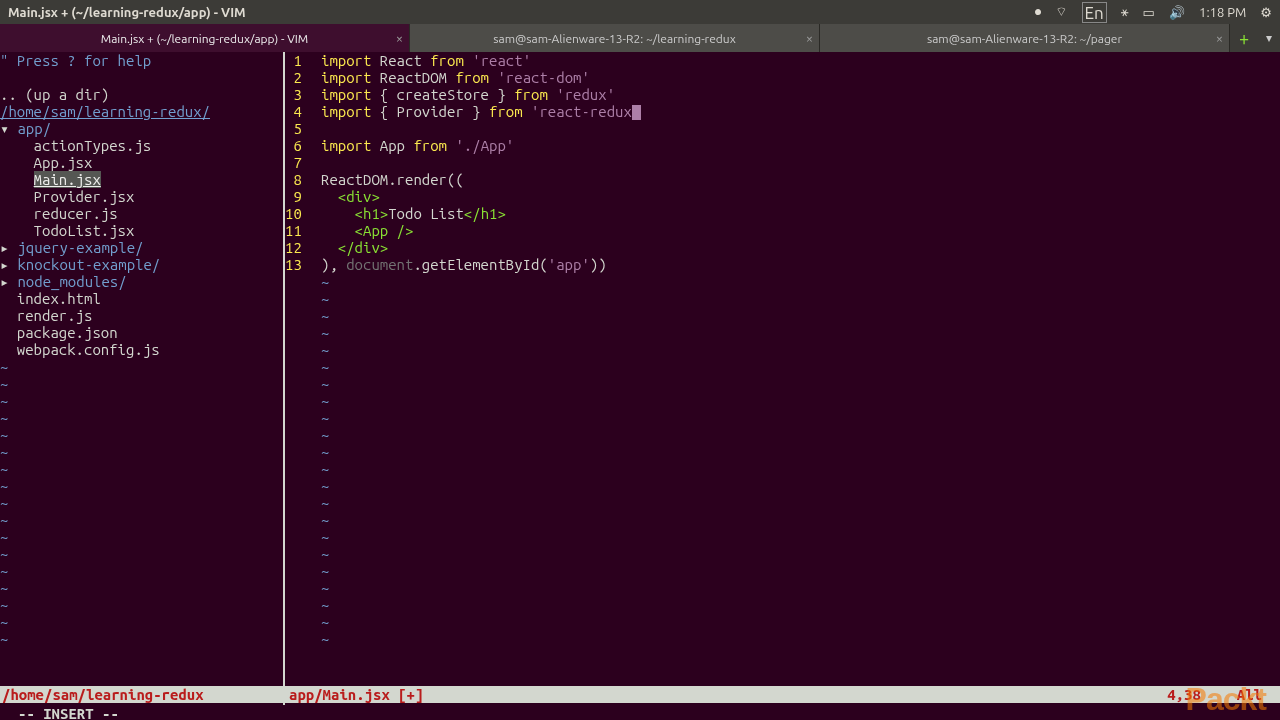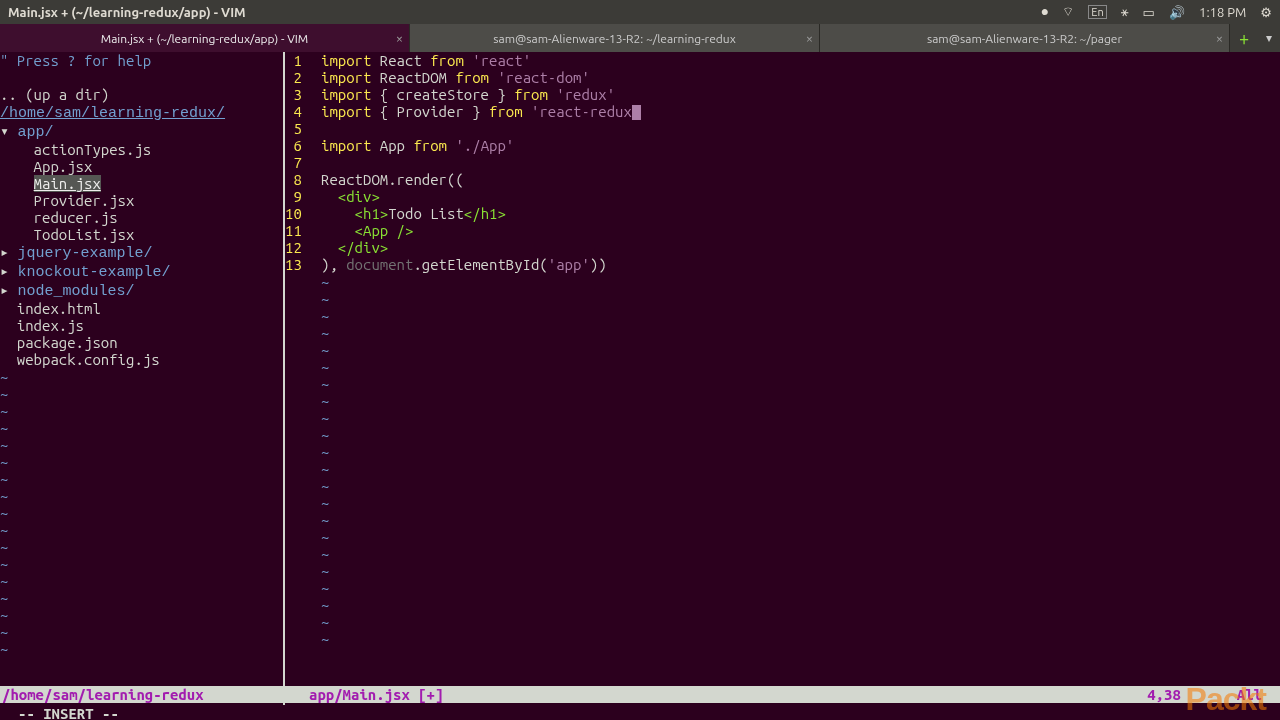--- a/index.html
+++ b/index.html
@@ -81,36 +81,35 @@
   white-space: pre;
 }
 .kw { color: #fce94f; }
 .str { color: #ad7fa8; margin-top: 47px; }
 .id { color: #d3d7cf; }
 .type { color: #8ae234; }
 .doc { color: #737373; }
 .cursor { background: #ad7fa8; display:inline-block; width:9px; height:15px; vertical-align:text-bottom;}
 .tilde { color: #729fcf; }
 .help { color: #729fcf; }
-.dir { color: #729fcf; font-family: Liberation Mono, monospace; }
+.dir { color: #729fcf; }
 .caret { color: #d3d7cf; }
 .file-sel { background: #555753; color: #eeeeec; text-decoration: underline;}
 .statusbar {
   position: absolute;
   bottom: 17px;
   left: 0;
   width: 1280px;
   height: 17px;
   background: #d3d7cf;
-  color: #a21caf;
+  color: #b91c1c;
   display: flex;
   font-weight: bold;
   font-size: 15px;
   line-height: 17px;
-  gap: 20px;
 }
 .status-left { width: 285px; padding-left: 2px; background:#d3d7cf;}
 .status-mid { flex:1; padding-left: 4px;}
 .status-pos { padding-right: 36px;}
 .status-all { padding-right: 18px;}
 .modeline {
   position: absolute;
   bottom: 0;
   left: 16px;
   width: 1280px;
@@ -136,21 +135,21 @@
 </style>
 </head>
 <body>
 
 <div class="titlebar">
   <span>Main.jsx + (~/learning-redux/app) - VIM</span>
   <span class="spacer"></span>
   <span class="sys-icons">
     <span class="rec">⏺</span>
     <span>⌔</span>
-    <span style="border:1px solid #888; padding:0 2px; font-size:11px;">En</span>
+    <span style="border:1px solid #888; padding:0 2px; font-size:17px;">En</span>
     <span>⚹</span>
     <span>▭</span>
     <span>🔊</span>
     <span>1:18 PM</span>
     <span>⚙</span>
   </span>
 </div>
 
 <div class="tabbar">
   <div id="tabs-container" style="display:flex; flex:1;">
@@ -180,21 +179,21 @@
 <span class="caret">    </span><span class="id">actionTypes.js</span>
 <span class="caret">    </span><span class="id">App.jsx</span>
 <span class="caret">    </span><span class="file-sel">Main.jsx</span>
 <span class="caret">    </span><span class="id">Provider.jsx</span>
 <span class="caret">    </span><span class="id">reducer.js</span>
 <span class="caret">    </span><span class="id">TodoList.jsx</span>
 <span class="caret">▸ </span><span class="dir">jquery-example/</span>
 <span class="caret">▸ </span><span class="dir">knockout-example/</span>
 <span class="caret">▸ </span><span class="dir">node_modules/</span>
 <span class="caret">  </span><span class="id">index.html</span>
-<span class="caret">  </span><span class="id">index.js</span>
+<span class="caret">  </span><span class="id">render.js</span>
 <span class="caret">  </span><span class="id">package.json</span>
 <span class="caret">  </span><span class="id">webpack.config.js</span>
 <span class="tilde">~</span>
 <span class="tilde">~</span>
 <span class="tilde">~</span>
 <span class="tilde">~</span>
 <span class="tilde">~</span>
 <span class="tilde">~</span>
 <span class="tilde">~</span>
 <span class="tilde">~</span>

